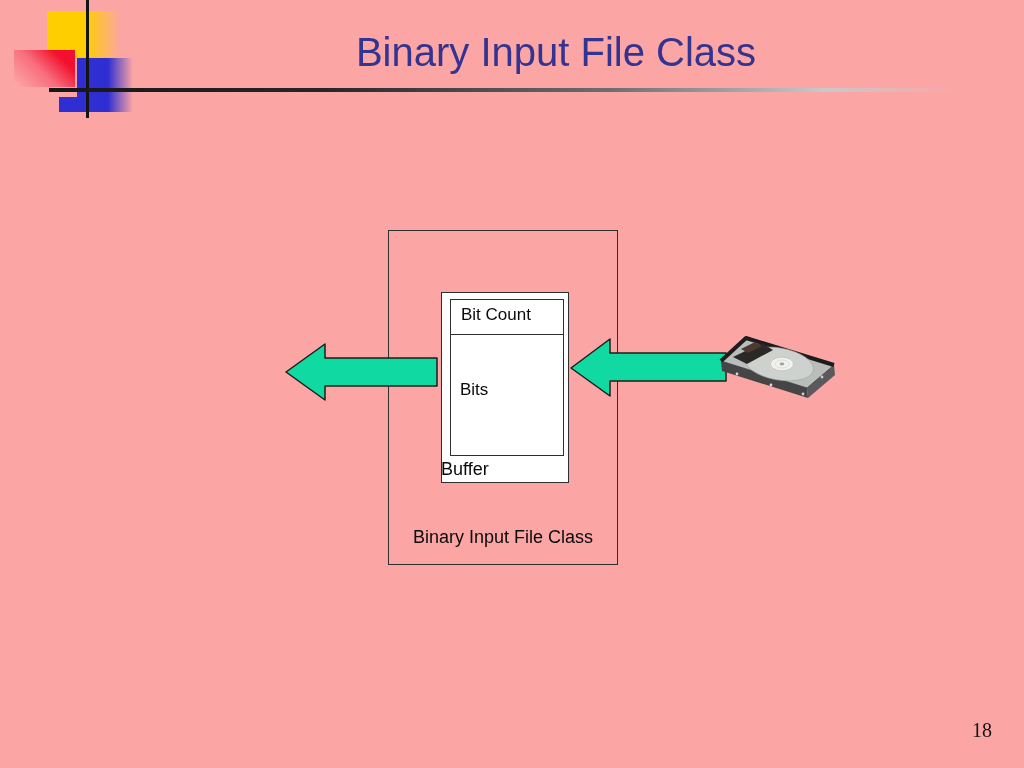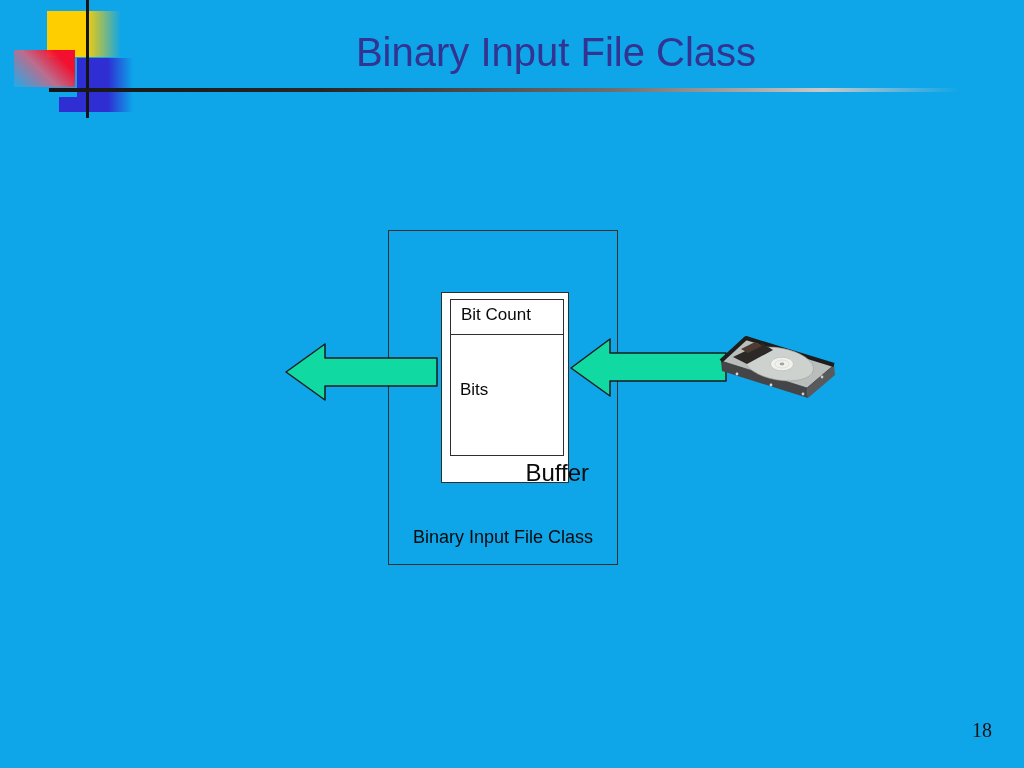--- a/index.html
+++ b/index.html
@@ -1,18 +1,18 @@
 <!DOCTYPE html>
 <html><head>
 <meta charset="utf-8">
 <style>
   html,body { margin:0; padding:0; }
   #slide {
     position:relative; width:1024px; height:768px;
-    background:#0ea5e9; overflow:hidden;
+    background:#fca5a5; overflow:hidden;
     font-family:"Liberation Sans", sans-serif;
     color:#0a0a0a;
   }
   .abs { position:absolute; }
 
   
   .deco-yellow { left:47px; top:11px; width:74px; height:46px;
     background:linear-gradient(to right,#ffce00 0%,#ffce00 52%,rgba(255,206,0,0) 100%); }
   .deco-red { left:14px; top:50px; width:61px; height:37px;
     background:linear-gradient(225deg,#f2102e 0%,#f2102e 22%,rgba(246,90,110,0.75) 55%,rgba(255,240,242,0.08) 100%); }
@@ -31,21 +31,21 @@
   .box { border:1px solid #2e2e2e; background:#ffffff; box-sizing:border-box; }
   .client-box { left:131px; top:284px; width:154px; height:211px; }
   .client-label { padding:42px 0 0 36px; font-size:17px; line-height:21px; white-space:pre-line; }
   .class-box { left:388px; top:230px; width:230px; height:335px; background:transparent; }
   .class-box-label { left:388px; top:527px; width:230px; text-align:center; font-size:18px; }
   .buffer-box { left:441px; top:292px; width:128px; height:191px; }
   .bitcount-box { left:450px; top:299px; width:114px; height:41px; }
   .bitcount-label { padding:5px 0 0 10px; font-size:17px; }
   .bits-box { left:450px; top:334px; width:114px; height:122px; }
   .bits-label { padding:5px 0 0 9px; font-size:17px;margin-top:40px; }
-  .buffer-label { left:441px; top:459px; width:128px; text-align:right; font-size:24px;margin-left:20px; }
+  .buffer-label { left:441px; top:459px; width:128px; text-align:left; font-size:18px; }
 
   
   .arrow-left  { left:285px; top:343px; }
   .arrow-right { left:570px; top:338px; }
 
   
   .hard-disk { left:719px; top:333px; }
 
   
   .page-number { left:952px; top:719px; width:60px; text-align:center;

